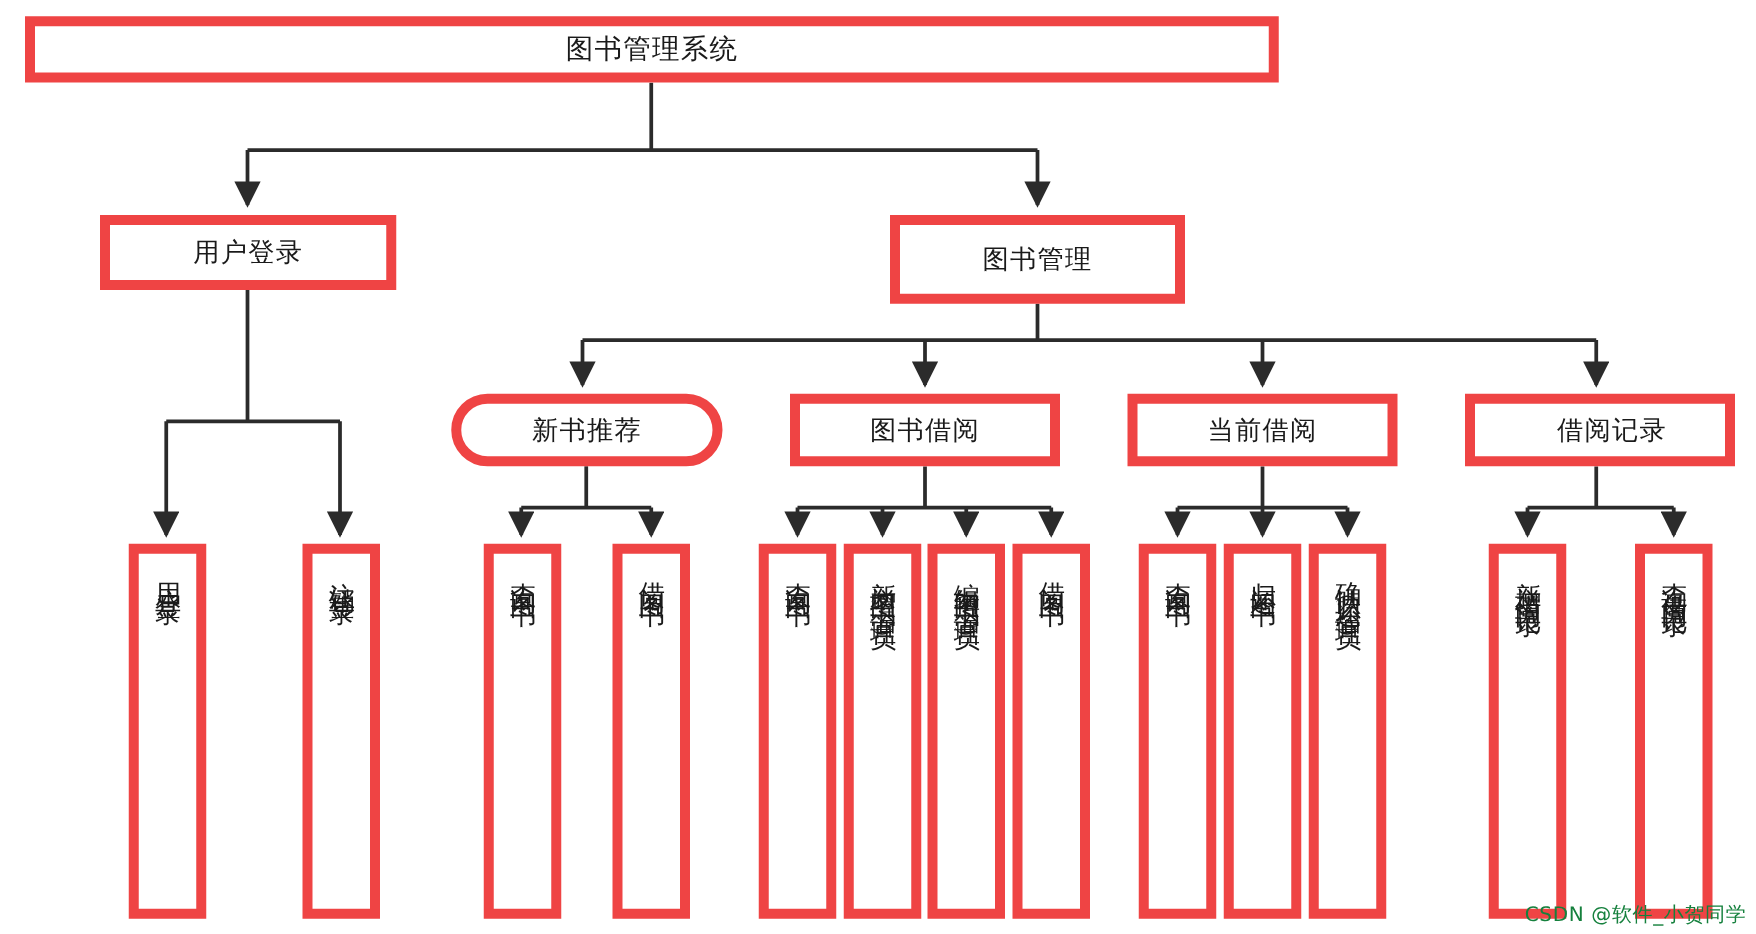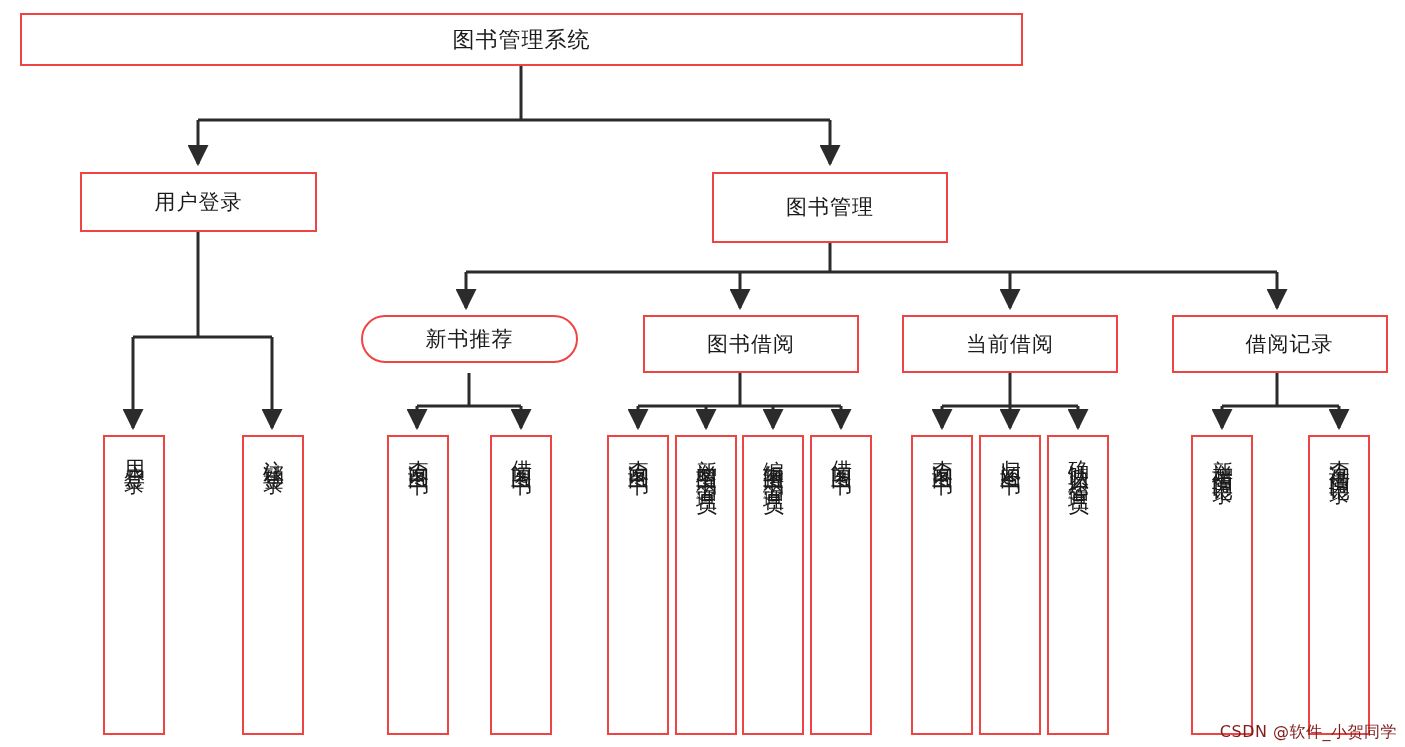--- a/index.html
+++ b/index.html
@@ -10,21 +10,21 @@
     font-family:"DejaVu Sans","Liberation Sans",sans-serif;
     overflow:hidden;
   }
   #stage{position:relative;width:1405px;height:747px;}
   #wires{position:absolute;left:0;top:0;width:1405px;height:747px;}
 
   .node{
     position:absolute;
     box-sizing:border-box;
     background:#ffffff;
-    border:2px solid #ef4444;
+    border:8px solid #ef4444;
     display:flex;
     align-items:center;
     justify-content:center;
     color:#1a1a1a;
   }
   .node .lbl{
     display:block;
     text-align:center;
     line-height:1.18;
     white-space:nowrap;
@@ -41,21 +41,21 @@
     font-size:21px;
     letter-spacing:5px;
     line-height:1;
     white-space:nowrap;
   }
 
   #watermark{
     position:absolute;
     right:8px;bottom:4px;
     font-size:16px;
-    color:#7f1d1d;
+    color:#15803d;
     letter-spacing:0.5px;
     white-space:nowrap;
     pointer-events:none;
   }
 </style>
 </head>
 <body>
 
 <div id="stage">
 
@@ -113,24 +113,24 @@
     <span class="lbl">图书管理系统</span>
   </div>
 
   <div class="node h-node" style="left:80px;top:172px;width:237px;height:60px;">
     <span class="lbl">用户登录</span>
   </div>
   <div class="node h-node" style="left:712px;top:172px;width:236px;height:71px;">
     <span class="lbl">图书管理</span>
   </div>
 
-  <div class="node h-node" style="left:361px;top:315px;width:217px;height:48px;border-radius:29px;">
+  <div class="node h-node" style="left:361px;top:315px;width:217px;height:58px;border-radius:29px;">
     <span class="lbl">新书推荐</span>
   </div>
-  <div class="node h-node" style="left:632px;top:315px;width:216px;height:58px;margin-left:11px;">
+  <div class="node h-node" style="left:632px;top:315px;width:216px;height:58px;">
     <span class="lbl">图书借阅</span>
   </div>
   <div class="node h-node" style="left:902px;top:315px;width:216px;height:58px;align-items:center;">
     <span class="lbl">当前借阅</span>
   </div>
   <div class="node h-node" style="left:1172px;top:315px;width:216px;height:58px;padding-left:19px;">
     <span class="lbl">借阅记录</span>
   </div>
 
   <div class="node v-node" style="left:103px;top:435px;width:62px;height:300px;">

